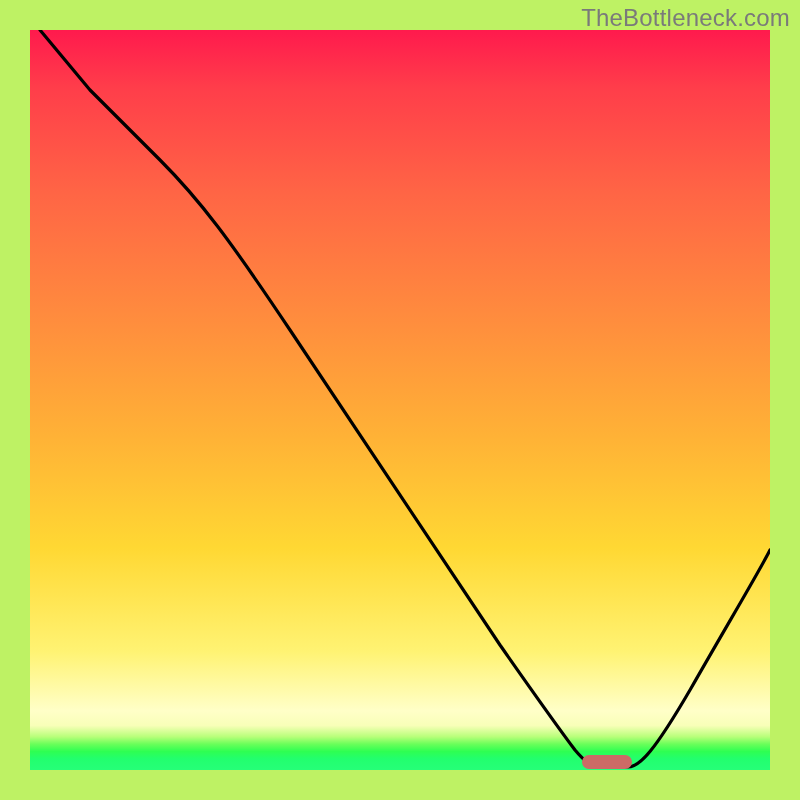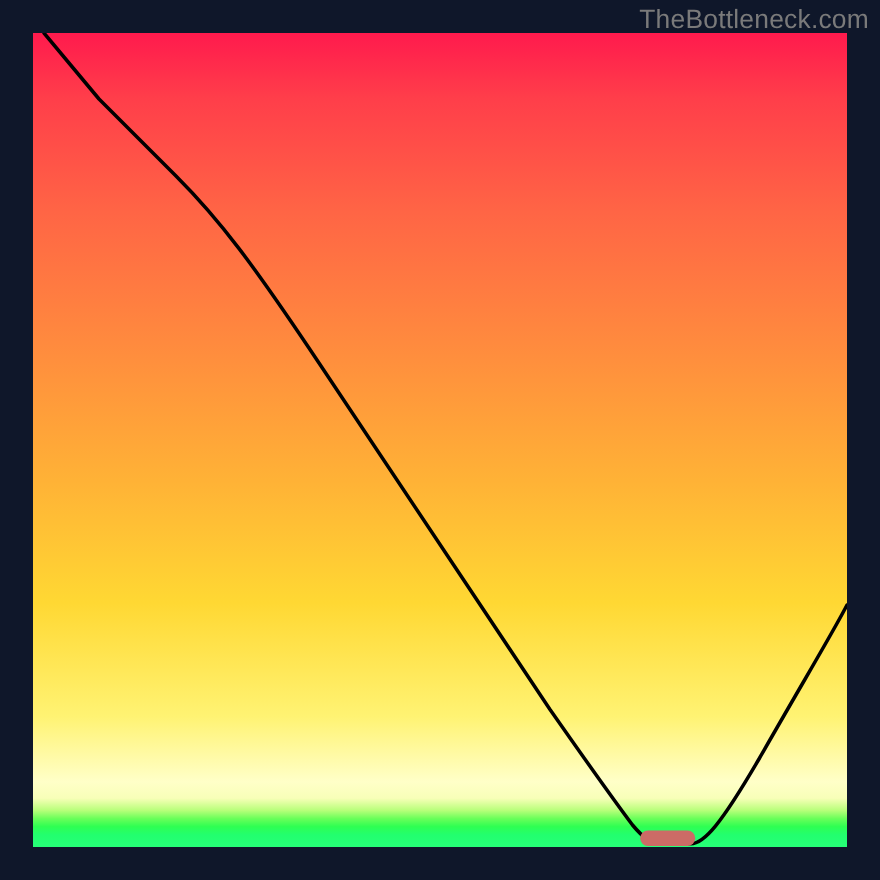--- a/index.html
+++ b/index.html
@@ -8,21 +8,21 @@
     width: 800px;
     height: 800px;
     background: #000;
     overflow: hidden;
     font-family: Arial, Helvetica, sans-serif;
   }
   .frame {
     position: relative;
     width: 800px;
     height: 800px;
-    background: #0f172a;
+    background: #bef264;
   }
   .plot-area {
     position: absolute;
     left: 30px;
     top: 30px;
     width: 740px;
     height: 740px;
     
     background: linear-gradient(
       to bottom,

